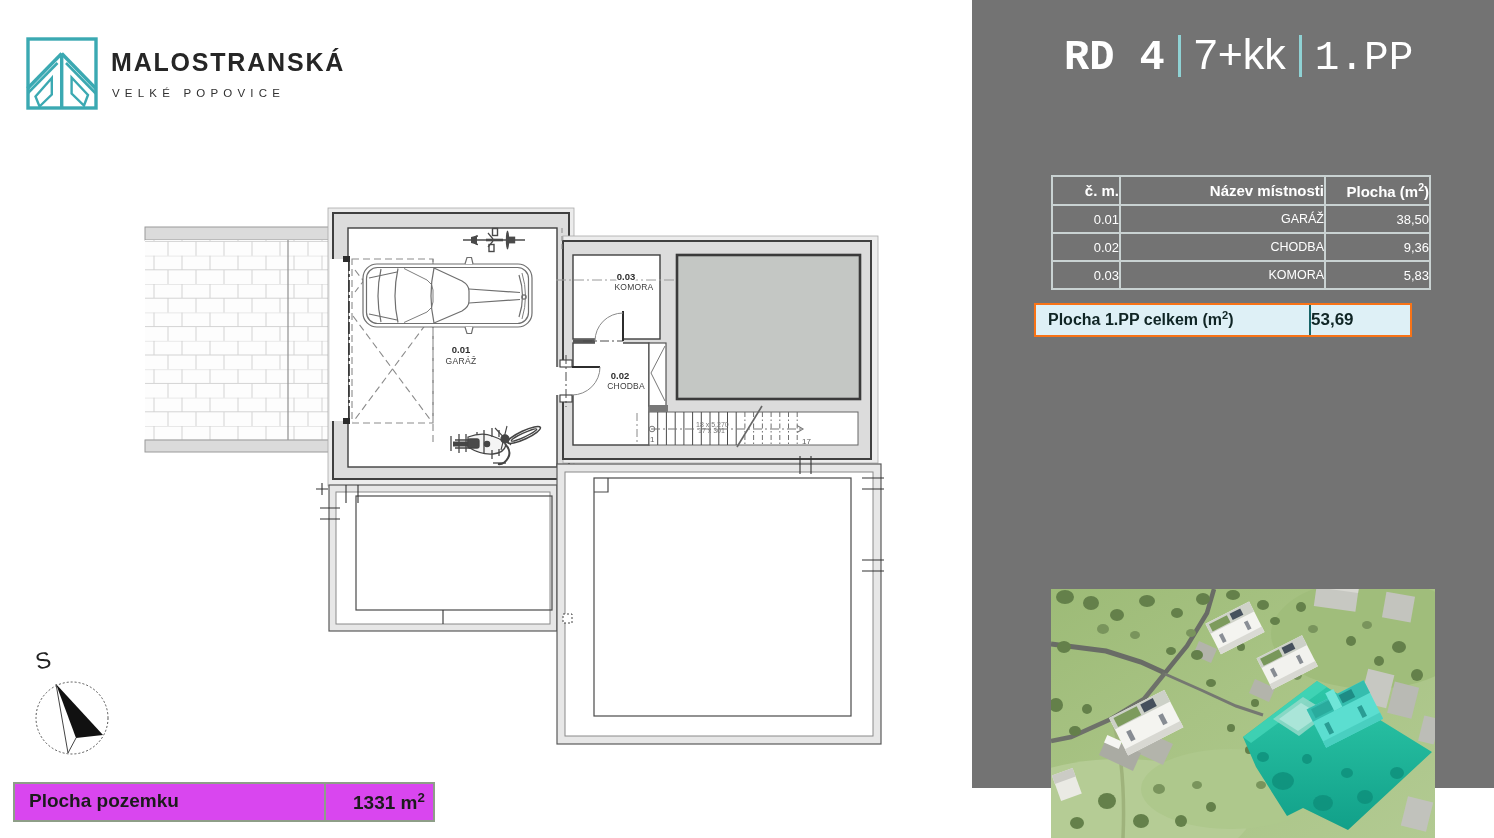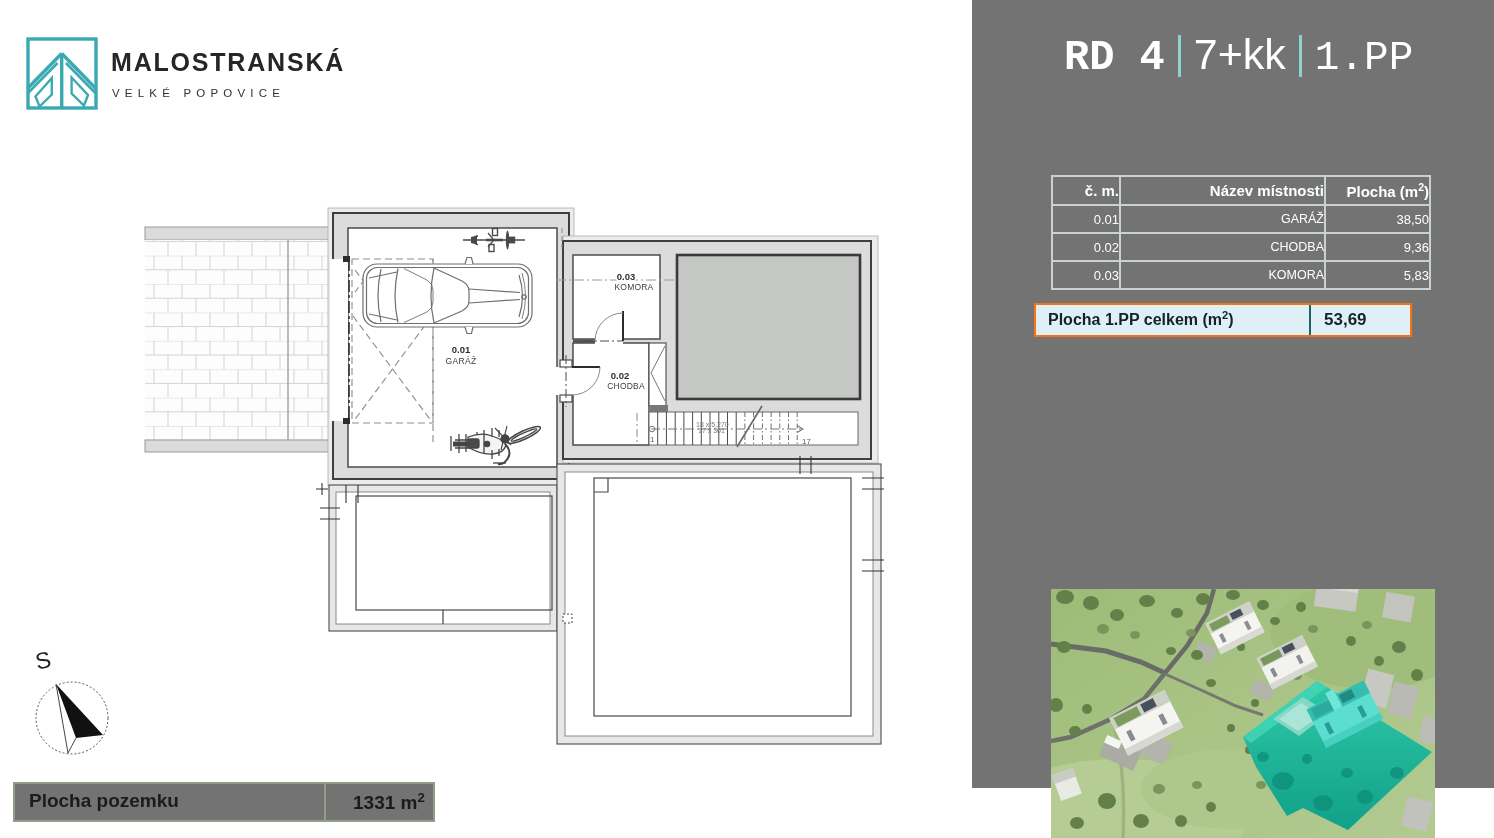--- a/index.html
+++ b/index.html
@@ -9,21 +9,21 @@
   
   #panel{left:972px;top:0;width:522px;height:788px;background:#737373;}
   #title{left:92px;top:30px;width:420px;height:50px;color:#fff;white-space:nowrap;}
   .tsep{display:inline-block;width:3px;height:42px;background:#8fd2d4;vertical-align:-8px;margin:0 13px;}
   
   table.rt{border-collapse:collapse;position:absolute;left:79px;top:175px;text-align:right;}
   table.rt td{border:2px solid #c9d2d2;color:#fff;font-size:13px;padding:0 0 0 12px;vertical-align:middle;}
   table.rt tr.h td{font-weight:bold;font-size:15px;}
   #sumbox{left:62px;top:303px;width:374px;height:30px;background:#def0f6;border:2px solid #f97316;}
   #sumbox .c1{position:absolute;left:12px;top:4px;font-weight:bold;font-size:16px;color:#102525;}
-  #sumbox .c2{position:absolute;left:273px;top:0;font-weight:bold;font-size:17px;color:#102525;border-left:2px solid #186467;height:30px;padding-left:13px;line-height:30px;}
+  #sumbox .c2{position:absolute;left:273px;top:0;font-weight:bold;font-size:17px;color:#102525;border-left:2px solid #186467;height:30px;line-height:30px;}
   sup{font-size:70%;}
 </style>
 </head>
 <body>
 
 <svg class="abs" style="left:0;top:0" width="420" height="130" viewBox="0 0 420 130">
   <g stroke="#3ba9b2" fill="none">
     <rect x="28" y="39" width="68" height="69" stroke-width="3.4"></rect>
     <path d="M61.7,109 L61.7,53.5" stroke-width="3.4"></path>
     <path d="M61.7,53.5 L27.5,88.5" stroke-width="3.4"></path>
@@ -229,21 +229,21 @@
 
   <g>
     <circle cx="72" cy="718" r="36" fill="none" stroke="#555" stroke-width="1" stroke-dasharray="2 2"></circle>
     <path d="M56,684 L103,735 L76,738 Z" fill="#111111"></path>
     <path d="M56,684 L68,753 L76,738" fill="none" stroke="#444" stroke-width="1"></path>
     <text x="35" y="668" font-size="23" fill="#222" font-family="Liberation Sans" transform="rotate(-12 44 658)">S</text>
   </g>
   </g>
 </svg>
 
-<div class="abs" style="left:13px;top:782px;width:418px;height:36px;background:#737373;border:2px solid #8e9e88;">
+<div class="abs" style="left:13px;top:782px;width:418px;height:36px;background:#d946ef;border:2px solid #8e9e88;">
   <div class="abs" style="left:14px;top:6px;font-size:19px;font-weight:bold;color:#1b1b1b;">Plocha pozemku</div>
   <div class="abs" style="left:309px;top:0;width:0;height:36px;border-left:2px solid #8e9e88;"></div>
   <div class="abs" style="left:338px;top:6px;font-size:19px;font-weight:bold;color:#1b1b1b;">1331 m<sup>2</sup></div>
 </div>
 
 <div id="panel" class="abs">
 
   <div id="title" class="abs">
     <span style="font-family:'Liberation Mono',monospace;font-weight:bold;font-size:42px;">RD 4</span><span class="tsep"></span><span style="font-size:43px;">7+kk</span><span class="tsep"></span><span style="font-family:'Liberation Mono',monospace;font-size:41px;">1.PP</span>
   </div>

